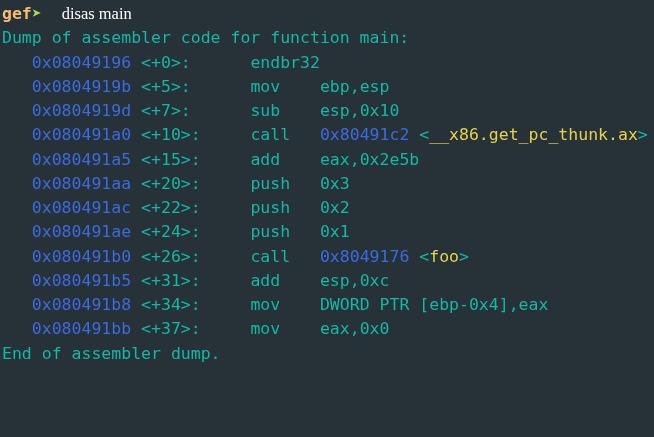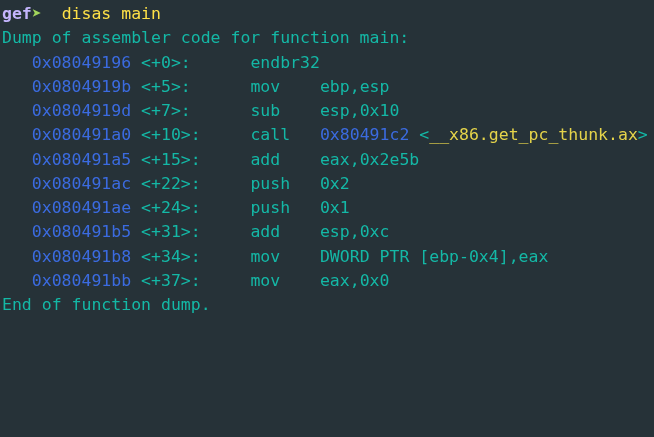--- a/index.html
+++ b/index.html
@@ -33,43 +33,45 @@
     white-space: pre;
     height: 24.28px;
     line-height: 24.28px;
   }
   .c-white   { color: #14b8a6; }
   .c-blue    { color: #3b6be0; }
   .c-yellow  { color: #e5d44a; text-align: center; }
 
   
   .prompt-row { white-space: pre; }
-  .gef-name { color: #c4b5fd; font-weight: 600; }
+  .gef-name { color: #fdba74; font-weight: 600; }
   .gef-arrow { color: #a3d65c; }
-  .cmd { color: #fde047; }
+  .cmd { color: #ffffff; font-family: Liberation Serif, serif; }
 </style>
 </head>
 <body>
 
 <div id="terminal">
   <div class="screen">
 
     <div class="line prompt-row"><span class="gef-name">gef</span><span class="gef-arrow">➤</span><span>  </span><span class="cmd">disas main</span></div>
 
     <div class="line"><span class="c-white">Dump of assembler code for function main:</span></div>
 
     <div id="insn-list">
         <div class="line"><span>   </span><span class="c-blue">0x08049196</span><span> </span><span class="c-white">&lt;+0&gt;:      </span><span class="c-white">endbr32</span></div>
         <div class="line"><span>   </span><span class="c-blue">0x0804919b</span><span> </span><span class="c-white">&lt;+5&gt;:      </span><span class="c-white">mov    </span><span class="c-white">ebp,esp</span></div>
         <div class="line"><span>   </span><span class="c-blue">0x0804919d</span><span> </span><span class="c-white">&lt;+7&gt;:      </span><span class="c-white">sub    </span><span class="c-white">esp,0x10</span></div>
         <div class="line"><span>   </span><span class="c-blue">0x080491a0</span><span> </span><span class="c-white">&lt;+10&gt;:     </span><span class="c-white">call   </span><span class="c-blue">0x80491c2</span><span> </span><span class="c-white">&lt;</span><span class="c-yellow">__x86.get_pc_thunk.ax</span><span class="c-white">&gt;</span></div>
         <div class="line"><span>   </span><span class="c-blue">0x080491a5</span><span> </span><span class="c-white">&lt;+15&gt;:     </span><span class="c-white">add    </span><span class="c-white">eax,0x2e5b</span></div>
+        <div class="line"><span>   </span><span class="c-blue">0x080491aa</span><span> </span><span class="c-white">&lt;+20&gt;:     </span><span class="c-white">push   </span><span class="c-white">0x3</span></div>
         <div class="line"><span>   </span><span class="c-blue">0x080491ac</span><span> </span><span class="c-white">&lt;+22&gt;:     </span><span class="c-white">push   </span><span class="c-white">0x2</span></div>
         <div class="line"><span>   </span><span class="c-blue">0x080491ae</span><span> </span><span class="c-white">&lt;+24&gt;:     </span><span class="c-white">push   </span><span class="c-white">0x1</span></div>
+        <div class="line"><span>   </span><span class="c-blue">0x080491b0</span><span> </span><span class="c-white">&lt;+26&gt;:     </span><span class="c-white">call   </span><span class="c-blue">0x8049176</span><span> </span><span class="c-white">&lt;</span><span class="c-yellow">foo</span><span class="c-white">&gt;</span></div>
         <div class="line"><span>   </span><span class="c-blue">0x080491b5</span><span> </span><span class="c-white">&lt;+31&gt;:     </span><span class="c-white">add    </span><span class="c-white">esp,0xc</span></div>
         <div class="line"><span>   </span><span class="c-blue">0x080491b8</span><span> </span><span class="c-white">&lt;+34&gt;:     </span><span class="c-white">mov    </span><span class="c-white">DWORD PTR [ebp-0x4],eax</span></div>
         <div class="line"><span>   </span><span class="c-blue">0x080491bb</span><span> </span><span class="c-white">&lt;+37&gt;:     </span><span class="c-white">mov    </span><span class="c-white">eax,0x0</span></div>
       </div>
 
-    <div class="line"><span class="c-white">End of function dump.</span></div>
+    <div class="line"><span class="c-white">End of assembler dump.</span></div>
 
   </div>
 </div>
 
 </body></html>

